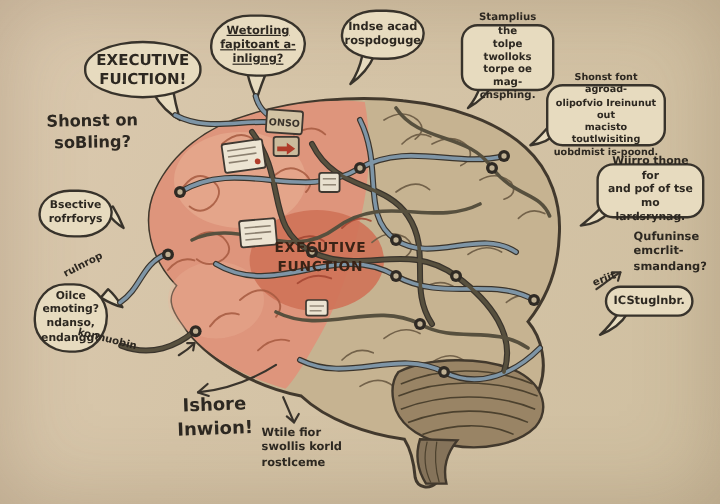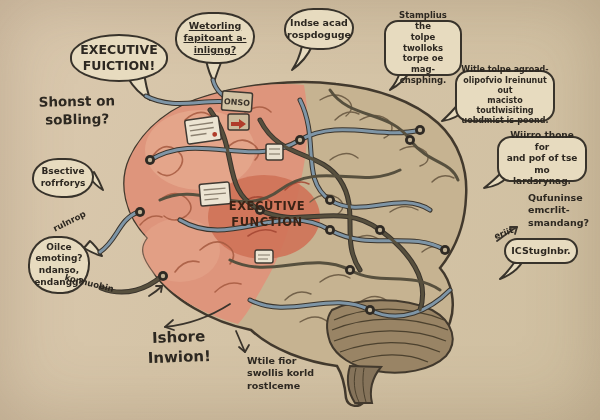--- a/index.html
+++ b/index.html
@@ -255,21 +255,21 @@
 inligng?</div>
 
   <div class="bubble rrect" style="left:384px;top:20px;width:78px;height:56px;font-size:8.5px;">Stamplius the
 tolpe twolloks
 torpe oe mag-
 cnsphing.</div>
 
   <div class="bubble blob" style="left:284px;top:8px;width:70px;height:42px;font-size:9.5px;">Indse acad
 rospdoguge</div>
 
-  <div class="bubble rrect" style="left:455px;top:70px;width:100px;height:52px;font-size:8px;">Witle tolpe agroad-
+  <div class="bubble rrect" style="left:455px;top:70px;width:100px;height:52px;font-size:8px;">Shonst font agroad-
 olipofvio Ireinunut out
 macisto toutlwisiting
 uobdmist is-poond.</div>
 
   <div class="bubble rrect" style="left:504px;top:238px;width:74px;height:26px;font-size:9.5px;">ICStuglnbr.</div>
 
   <div class="bubble rrect" style="left:497px;top:136px;width:90px;height:46px;font-size:9px;">Wiirro thone for
 and pof of tse mo
 lardsrynag.</div>
 
@@ -290,20 +290,20 @@
 
   <div class="freetext tiny" style="left:494px;top:228px;transform:rotate(-20deg);">eriit</div>
 
   <div class="freetext tiny" style="left:52px;top:216px;transform:rotate(-27deg);">rulnrop</div>
 
   <div class="freetext tiny" style="left:64px;top:278px;transform:rotate(14deg);">konnuobin</div>
 
   <div class="freetext" style="left:118px;top:328px;width:122px;font-size:15px;transform:rotate(-2deg);">Ishore
 Inwion!</div>
 
-  <div class="freetext" style="left:218px;top:355px;width:82px;font-size:9.5px;text-align:left;margin-left:29px;">Wtile fior
+  <div class="freetext" style="left:218px;top:355px;width:82px;font-size:9.5px;text-align:left;">Wtile fior
 swollis korld
 rostlceme</div>
 
   <div class="center-label" style="left:210px;top:199px;width:114px;font-size:11.5px;">EXECUTIVE
 FUNCTION</div>
 
 </div>
 
 </body></html>

